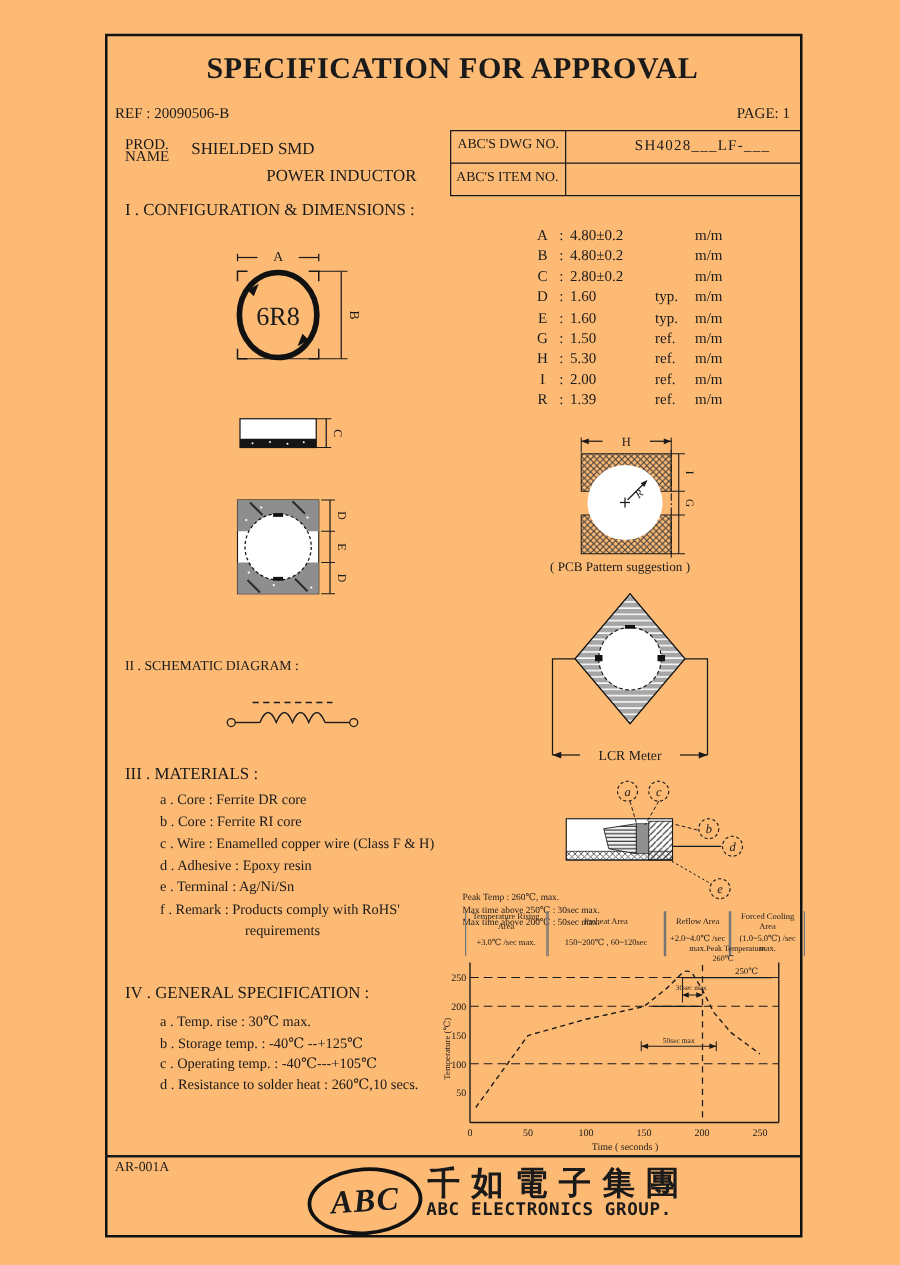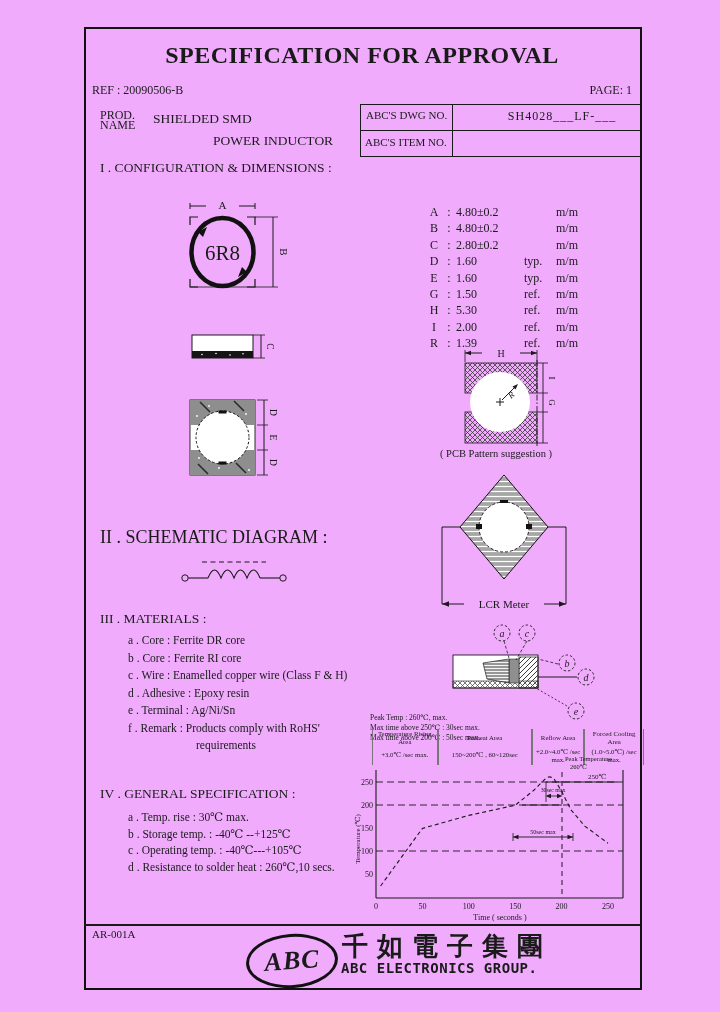--- a/index.html
+++ b/index.html
@@ -1,30 +1,30 @@
 <!DOCTYPE html>
 <html><head>
 <meta charset="utf-8">
 <style>
   html,body{margin:0;padding:0;background:#e8e8e8;}
-  .page{position:relative;width:720px;height:1012px;background:#f0abfc;
+  .page{position:relative;width:720px;height:1012px;background:#fdba74;
         font-family:"Liberation Serif","DejaVu Serif",serif;color:#1a1a1a;overflow:hidden;}
   .t{position:absolute;white-space:nowrap;}
   .ln{position:absolute;background:#1a1a1a;}
   svg.sv{position:absolute;overflow:visible;}
   svg text{fill:#1a1a1a;font-family:"Liberation Serif","DejaVu Serif",serif;}
   .frame{position:absolute;left:84px;top:27px;width:554px;height:959px;border:2px solid #111;}
   .title{left:84px;top:42px;width:556px;text-align:center;font-size:24px;font-weight:bold;letter-spacing:.5px;}
   .dims{position:absolute;left:426px;top:181px;font-size:12px;}
   .dim-row{display:flex;height:16.4px;align-items:baseline;}
   .dk{width:16px;text-align:center;}
   .dc{width:14px;text-align:center;}
   .dv{width:68px;}
   .dq{width:32px;}
-  .du{width:38px;margin-top:24px;}
+  .du{width:38px;}
   .list{position:absolute;font-size:11.5px;}
   .li{height:17.5px;}
   .li4{height:16.5px;}
   .pad{padding-left:68px;}
   .notes{position:absolute;left:370px;top:713px;font-size:7.5px;line-height:10px;}
   .zones{position:absolute;left:372px;top:729px;width:272px;display:flex;font-size:6.8px;line-height:8px;text-align:center;}
   .zcell{display:flex;flex-direction:column;gap:2px;border-left:1px solid #777;border-right:1px solid #777;padding:1px 1px;}
   .zh{min-height:16px;display:flex;align-items:center;justify-content:center;}
   .zv{min-height:14px;display:flex;align-items:center;justify-content:center;}
   .logo{position:absolute;left:246px;top:934px;width:86px;height:48px;border:3.5px solid #111;border-radius:50%;
@@ -231,21 +231,21 @@
     <rect x="70" y="160" width="8" height="3" fill="#111"></rect>
     <polyline points="30,187 12,187 12,264" fill="none" stroke="#1a1a1a" stroke-width="1"></polyline>
     <polyline points="118,187 136,187 136,264" fill="none" stroke="#1a1a1a" stroke-width="1"></polyline>
     <line x1="12" y1="264" x2="34" y2="264" stroke="#1a1a1a" stroke-width="1"></line>
     <line x1="114" y1="264" x2="136" y2="264" stroke="#1a1a1a" stroke-width="1"></line>
     <polygon points="12,264 19,261.3 19,266.7" fill="#1a1a1a"></polygon>
     <polygon points="136,264 129,261.3 129,266.7" fill="#1a1a1a"></polygon>
     <text x="74" y="268" font-size="11" text-anchor="middle">LCR Meter</text>
   </svg>
 
-  <div class="t" style="left:100px;top:527px;font-size:18px;">II . SCHEMATIC DIAGRAM :</div>
+  <div class="t" style="left:100px;top:527px;font-size:11px;">II . SCHEMATIC DIAGRAM :</div>
   <svg class="sv" style="left:178px;top:556px;" width="112" height="32" viewBox="0 0 112 32">
     <line x1="24" y1="6" x2="88" y2="6" stroke="#1a1a1a" stroke-width="1.1" stroke-dasharray="5,3.5"></line>
     <circle cx="7" cy="22" r="3.2" fill="none" stroke="#1a1a1a" stroke-width="1"></circle>
     <circle cx="105" cy="22" r="3.2" fill="none" stroke="#1a1a1a" stroke-width="1"></circle>
     <line x1="10.2" y1="22" x2="30" y2="22" stroke="#1a1a1a" stroke-width="1.1"></line>
     <line x1="82" y1="22" x2="101.8" y2="22" stroke="#1a1a1a" stroke-width="1.1"></line>
     <path d="M30 22 q6.5 -16 13 0 q6.5 -16 13 0 q6.5 -16 13 0 q6.5 -16 13 0" fill="none" stroke="#1a1a1a" stroke-width="1.1"></path>
   </svg>
 
   <div class="t" style="left:100px;top:611px;font-size:13.5px;">III . MATERIALS :</div>

